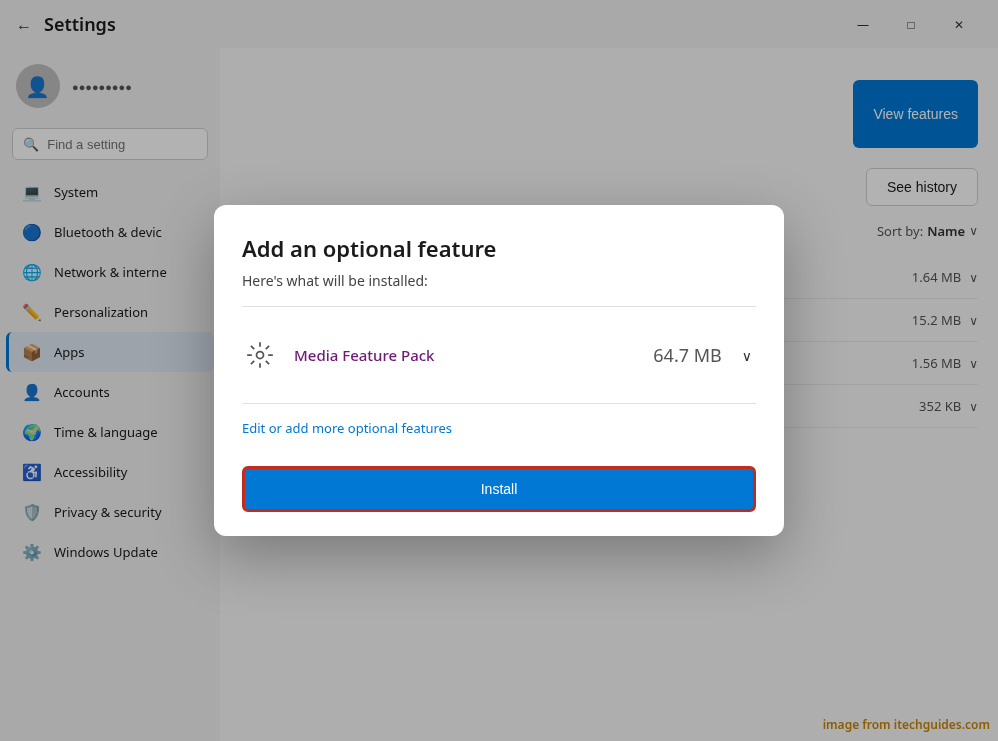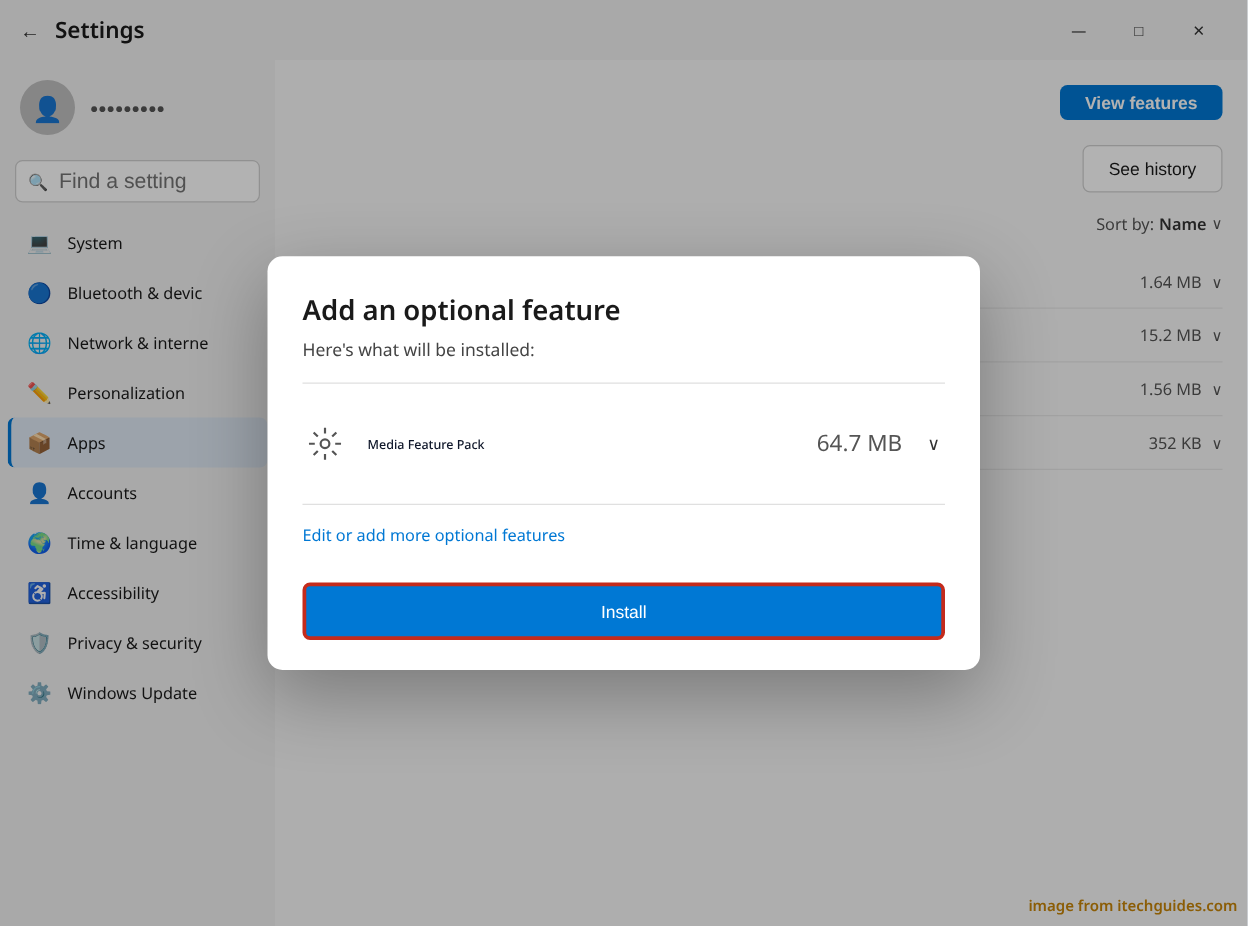--- a/index.html
+++ b/index.html
@@ -124,21 +124,21 @@
 
     .search-icon-svg {
       color: #666;
       font-size: 13px;
     }
 
     .search-input {
       border: none;
       outline: none;
       background: transparent;
-      font-size: 17px;
+      font-size: 13px;
       color: #ec4899;
       width: 100%;
     }
 
     .nav-item {
       display: flex;
       align-items: center;
       gap: 12px;
       padding: 10px 16px;
       cursor: pointer;
@@ -176,25 +176,26 @@
       display: flex;
       gap: 10px;
       margin-bottom: 20px;
       justify-content: flex-end;
     }
 
     .btn-view-features {
       background: #0078d4;
       color: white;
       border: none;
-      padding: 6px 20px;
+      padding: 26px 20px;
       border-radius: 6px;
       font-size: 14px;
       cursor: pointer;
-      font-weight: 700;
+      font-weight: 400;
+      margin-top: 12px;
     }
 
     .btn-see-history {
       background: white;
       color: #1a1a1a;
       border: 1px solid #d0d0d0;
       padding: 10px 20px;
       border-radius: 6px;
       font-size: 14px;
       cursor: pointer;
@@ -310,22 +311,22 @@
       height: 36px;
       display: flex;
       align-items: center;
       justify-content: center;
       font-size: 22px;
       color: #555;
     }
 
     .feature-name {
       flex: 1;
-      font-size: 10px;
-      color: #0f172a;
+      font-size: 15px;
+      color: #701a75;
       font-weight: 500;
     }
 
     .feature-size {
       font-size: 18px;
       color: #555;
     }
 
     .feature-expand {
       font-size: 14px;

